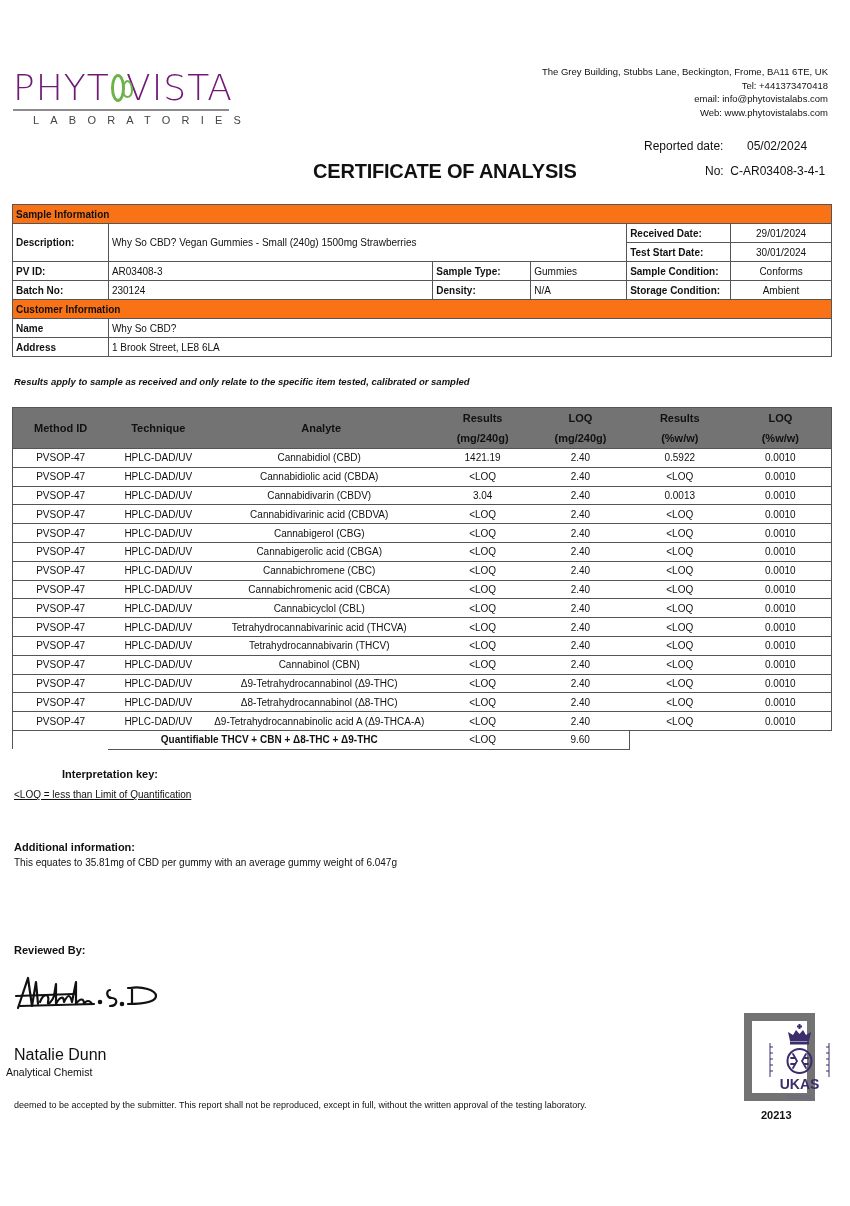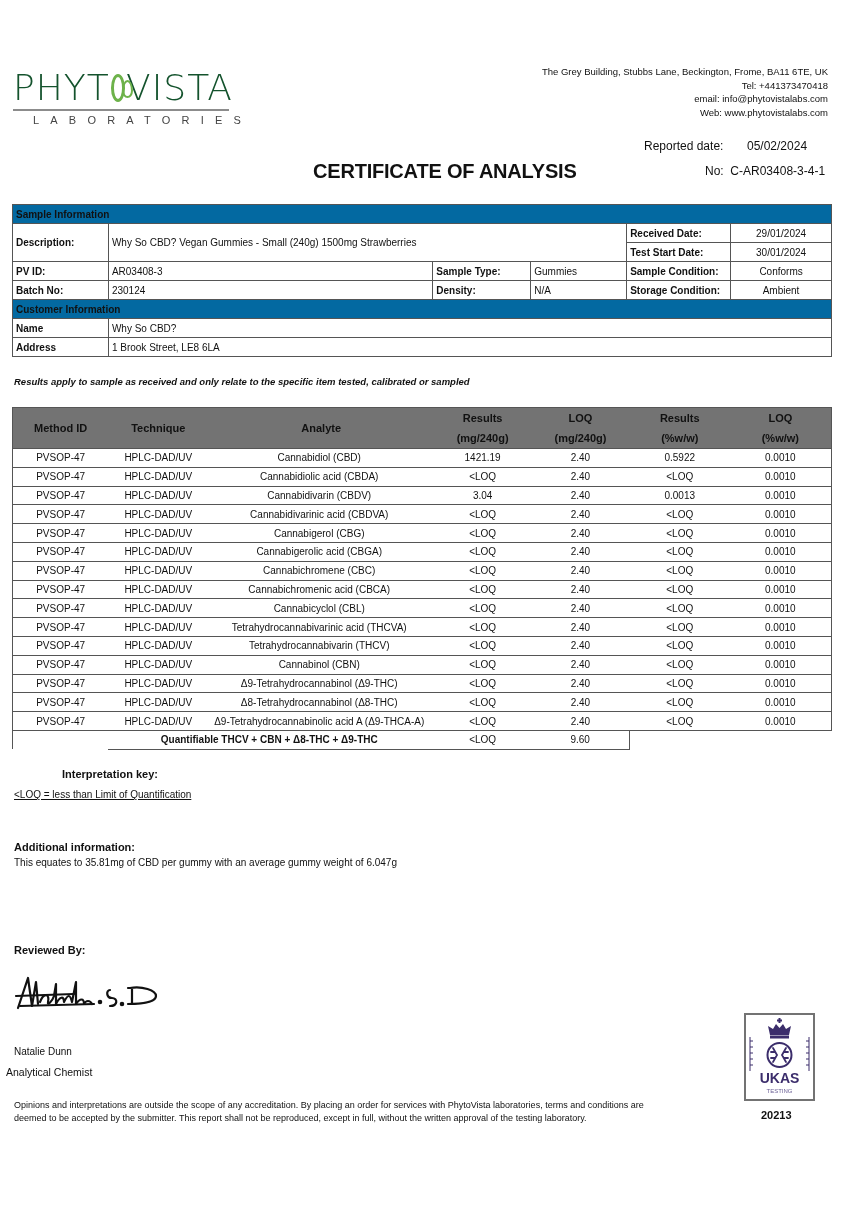--- a/index.html
+++ b/index.html
@@ -2,40 +2,40 @@
 <html><head>
 <meta charset="utf-8">
 <style>
   * { box-sizing: border-box; margin: 0; padding: 0; }
   html, body { width: 850px; height: 1206px; background: #ffffff; }
   body { position: relative; font-family: "Liberation Sans", sans-serif; color: #111; overflow: hidden; }
   .abs { position: absolute; }
 
   
   .logo { left: 13px; top: 70px; width: 220px; }
-  .logo-main { font-family: "DejaVu Sans", sans-serif; font-size: 36px; letter-spacing: 1px; color: #14532d; font-weight: 300; line-height: 36px; display: flex; align-items: center; }
+  .logo-main { font-family: "DejaVu Sans", sans-serif; font-size: 36px; letter-spacing: 1px; color: #701a75; font-weight: 300; line-height: 36px; display: flex; align-items: center; }
   .logo-o { display: inline-block; width: 28px; height: 28px; border: 3px solid #6db24a; border-radius: 50%; position: relative; margin: 0 1px; }
   .logo-o::before { content: ""; position: absolute; left: 8px; top: 3px; width: 7px; height: 14px; border: 2px solid #6db24a; border-radius: 50% 50% 50% 50% / 60% 60% 40% 40%; }
   .logo-rule { height: 2px; background: #8c8c8c; margin-top: 3px; width: 216px; }
   .logo-sub { font-size: 11px; letter-spacing: 11.2px; color: #444; margin-top: 3px; white-space: nowrap; padding-left: 20px; }
 
   
   .addr { right: 22px; top: 65px; text-align: right; font-size: 9.5px; line-height: 13.5px; color: #111; }
 
   .rep { left: 644px; top: 139px; font-size: 12px; }
   .rep .v { position: absolute; left: 103px; top: 0; white-space: nowrap; }
   .docno { left: 705px; top: 164px; font-size: 12px; white-space: nowrap; }
 
   .title { left: 293px; top: 160px; font-size: 20px; font-weight: bold; font-family: "Liberation Sans", sans-serif; letter-spacing: -0.2px; margin-left: 20px; }
 
   
   table { border-collapse: collapse; }
   .info { position: absolute; left: 12px; top: 204px; width: 820px; font-size: 10px; }
   .info td { border: 1px solid #555; height: 19px; padding: 0 3px; white-space: nowrap; }
-  .info .hdr td { background: #0369a1; font-weight: bold; height: 19px; }
+  .info .hdr td { background: #f97316; font-weight: bold; height: 19px; }
   .info .lbl { font-weight: bold; }
   .info .c { text-align: center; }
 
   .note { left: 14px; top: 376px; font-size: 9.5px; font-weight: bold; font-style: italic; }
 
   
   .res { position: absolute; left: 12px; top: 407px; width: 820px; font-size: 10px; }
   .res th { background: #737373; font-weight: bold; font-size: 11px; height: 39px; border-top: 1px solid #555; border-bottom: 1px solid #555; line-height: 20px; }
   .res th:first-child { border-left: 1px solid #555; }
   .res th:last-child { border-right: 1px solid #555; }
@@ -44,26 +44,26 @@
   .res tr td:first-child { border-left: 1px solid #555; }
   .res tr td:last-child { border-right: 1px solid #555; }
   .res tr.tot td { font-weight: bold; }
   .res tr.tot td.blank { border: none; border-left: 1px solid #555; }
   .res tr.tot td.lq { border-right: 1px solid #555; }
   .res tr.tot td.empty { border: none; }
 
   .h2 { font-size: 11px; font-weight: bold; }
   .p { font-size: 10px; }
 
-  .sig-name { left: 14px; top: 1046px; font-size: 10px; }
+  .sig-name { left: 14px; top: 1046px; font-size: 16px; }
   .sig-role { left: 6px; top: 1066px; font-size: 10.5px; }
 
   .disclaimer { left: 14px; top: 1099px; font-size: 9px; line-height: 12.5px; width: 720px; }
 
-  .ukas { left: 744px; top: 1013px; width: 71px; height: 88px; border: 2px solid #737373; }
+  .ukas { left: 744px; top: 1013px; width: 71px; height: 88px; border: 8px solid #737373; padding-left: 14px; }
   .ukas-code { left: 761px; top: 1109px; font-size: 11px; font-weight: bold; }
 </style>
 </head>
 <body>
 
 <div class="abs logo">
   <div class="logo-main">
     <span>PHYT</span>
     <span class="logo-o"></span>
     <span>VISTA</span>
@@ -332,21 +332,20 @@
     <circle cx="86" cy="30" r="1.2"></circle>
     <path d="M96 18 C92 18 92 26 98 26 C104 26 104 34 96 34"></path>
     <circle cx="108" cy="32" r="1.2"></circle>
     <path d="M114 16 L118 16 L118 32 M116 16 C128 14 142 18 142 24 C142 30 128 32 114 32"></path>
   </g>
 </svg>
 <div class="abs sig-name">Natalie Dunn</div>
 <div class="abs sig-role">Analytical Chemist</div>
 
 <div class="abs disclaimer">
-  <div>Opinions and interpretations are outside the scope of any accreditation. By placing an order for services with PhytoVista laboratories, terms and conditions are</div>
   <div>deemed to be accepted by the submitter. This report shall not be reproduced, except in full, without the written approval of the testing laboratory.</div>
 </div>
 
 <div class="abs ukas">
   <svg width="67" height="84" viewBox="0 0 67 84">
     <g stroke="#3b2d6b" fill="none" stroke-width="1">
       <path d="M4 22 L4 56 M4 26 L7 26 M4 32 L7 32 M4 38 L7 38 M4 44 L7 44 M4 50 L7 50"></path>
       <path d="M63 22 L63 56 M63 26 L60 26 M63 32 L60 32 M63 38 L60 38 M63 44 L60 44 M63 50 L60 50"></path>
     </g>
     <g fill="#3b2d6b">

